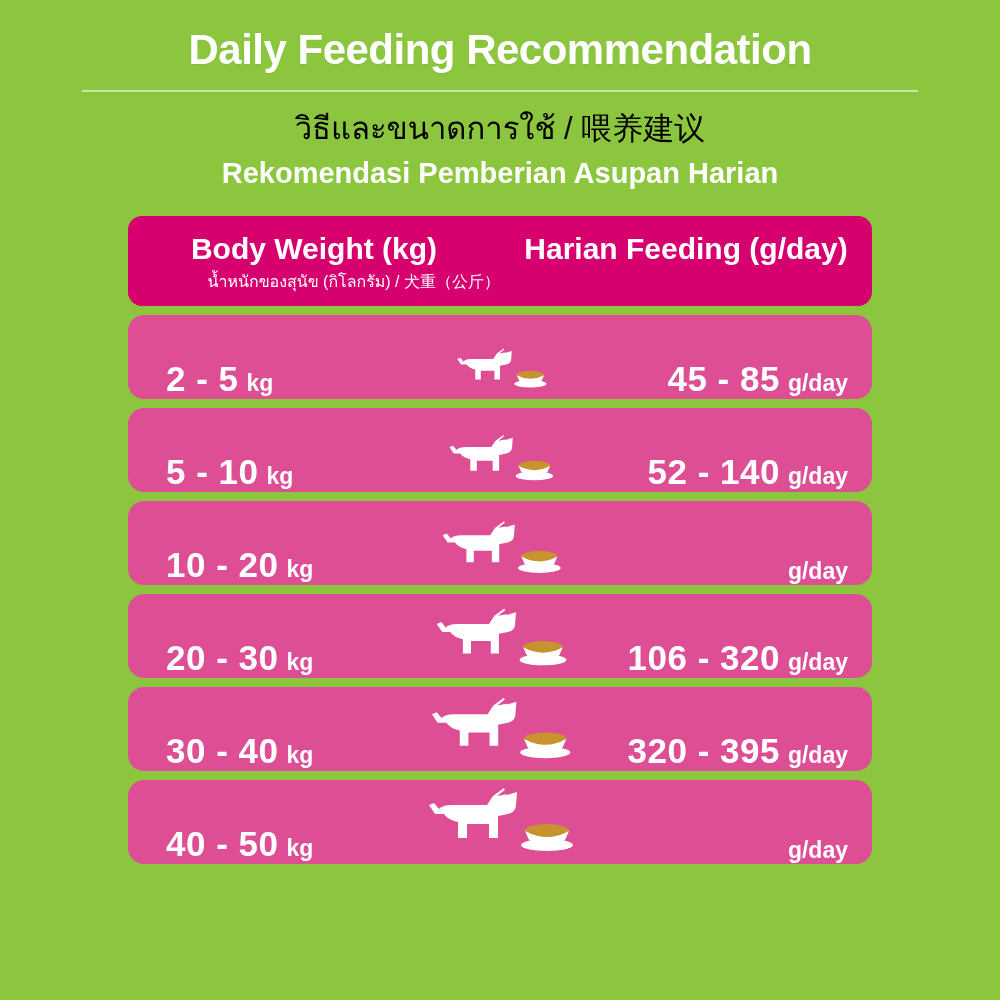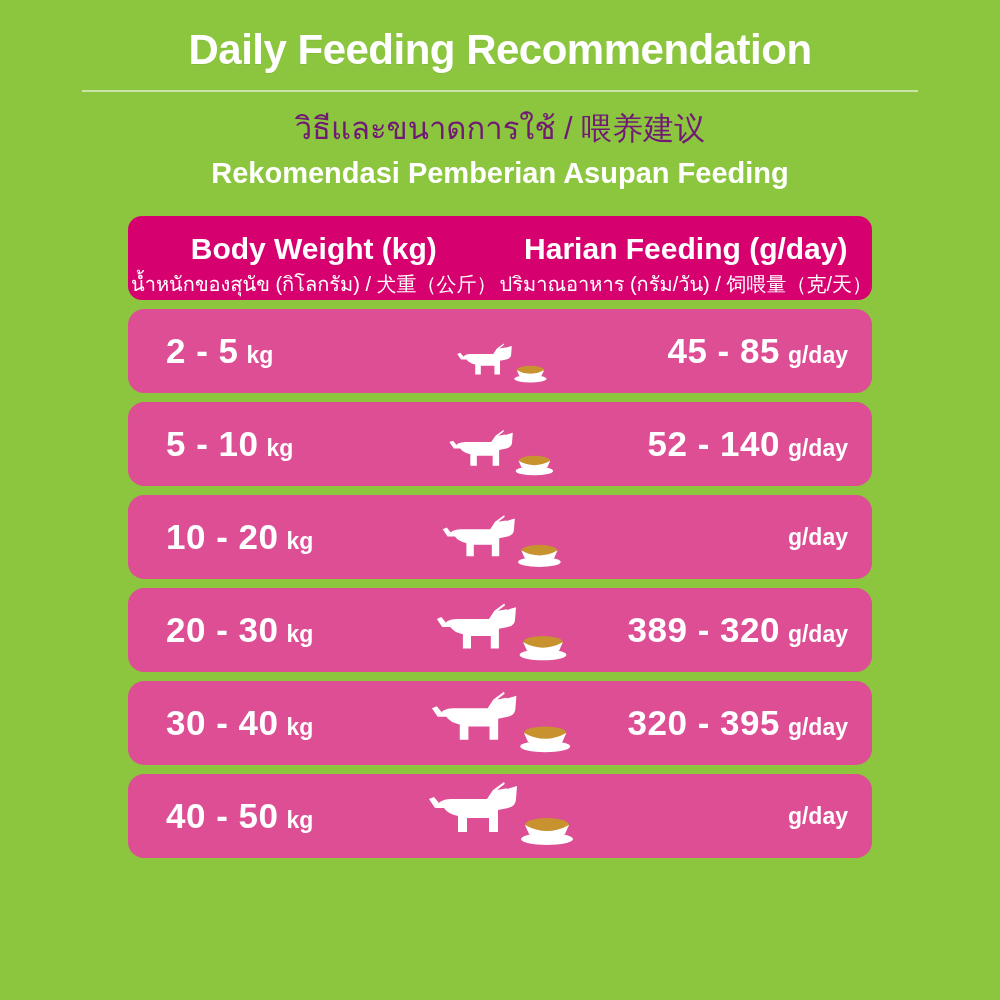--- a/index.html
+++ b/index.html
@@ -33,65 +33,66 @@
     width: 836px;
     height: 2px;
     background: rgba(255,255,255,0.55);
     margin: 16px auto 0 auto;
   }
   .subtitle-cjk {
     margin-top: 18px;
     font-size: 31px;
     font-weight: normal;
     line-height: 1.2;
-    color: #701a75;
+    color: #000000;
   }
   .subtitle-latin {
     margin-top: 10px;
     font-size: 29px;
     font-weight: bold;
     color: #ffffff;
   }
 
   
   .table {
     width: 744px;
     margin: 26px auto 0 auto;
   }
   .thead {
     background: #d6006e;
     border-radius: 14px;
-    padding: 16px 0 4px 0;
+    padding: 16px 0 14px 0;
     color: #ffffff;
     display: flex;
   }
   .thead .col {
     flex: 1 1 50%;
     text-align: center;
   }
   .th-main {
     font-size: 30px;
     font-weight: bold;
     line-height: 1.1;
   }
   .th-sub {
     margin-top: 7px;
-    font-size: 20px;
+    font-size: 16px;
     font-weight: normal;
     line-height: 1.2;
     white-space: nowrap;
+    text-align: right;
   }
 
   .row {
     background: #dd4e94;
     border-radius: 16px;
     margin-top: 9px;
     height: 84px;
     display: flex;
-    align-items: center;
+    align-items: flex-end;
     color: #ffffff;
     position: relative;
   }
   .cell-weight {
     width: 290px;
     padding-left: 38px;
     display: flex;
     align-items: baseline;
     white-space: nowrap;
   }
@@ -126,33 +127,32 @@
 </style>
 </head>
 <body>
 
 <div class="page">
 
   <div class="header">
     <div class="title">Daily Feeding Recommendation</div>
     <div class="title-rule"></div>
     <div class="subtitle-cjk">วิธีและขนาดการใช้ / 喂养建议</div>
-    <div class="subtitle-latin">Rekomendasi Pemberian Asupan Feeding</div>
+    <div class="subtitle-latin">Rekomendasi Pemberian Asupan Harian</div>
   </div>
 
   <div class="table">
 
     <div class="thead">
       <div class="col">
         <div class="th-main">Body Weight (kg)</div>
         <div class="th-sub">น้ำหนักของสุนัข (กิโลกรัม) / 犬重（公斤）</div>
       </div>
       <div class="col">
         <div class="th-main">Harian Feeding (g/day)</div>
-        <div class="th-sub">ปริมาณอาหาร (กรัม/วัน) / 饲喂量（克/天）</div>
       </div>
     </div>
 
     <div id="rows-container">
         <div class="row">
     <div class="cell-weight">
       <span class="big">2 - 5</span>
       <span class="unit">kg</span>
     </div>
     <div class="cell-icon">
@@ -250,21 +250,21 @@
     </g>
 
     <g>
       <ellipse cx="120" cy="47" rx="22" ry="7" fill="#c8922f"></ellipse>
       <path d="M98 47 q22 12 44 0 l-4 9 q-18 9 -36 0 z" fill="#ffffff"></path>
       <ellipse cx="120" cy="61" rx="26" ry="6" fill="#ffffff"></ellipse>
     </g>
   </svg>
           </div>
     <div class="cell-amount">
-      <span class="big">389 - 320</span>
+      <span class="big">106 - 320</span>
       <span class="unit">g/day</span>
     </div>
         </div>
         <div class="row">
     <div class="cell-weight">
       <span class="big">30 - 40</span>
       <span class="unit">kg</span>
     </div>
     <div class="cell-icon">
   <svg class="dog-svg" width="144" height="69.12" viewBox="0 0 150 72">

